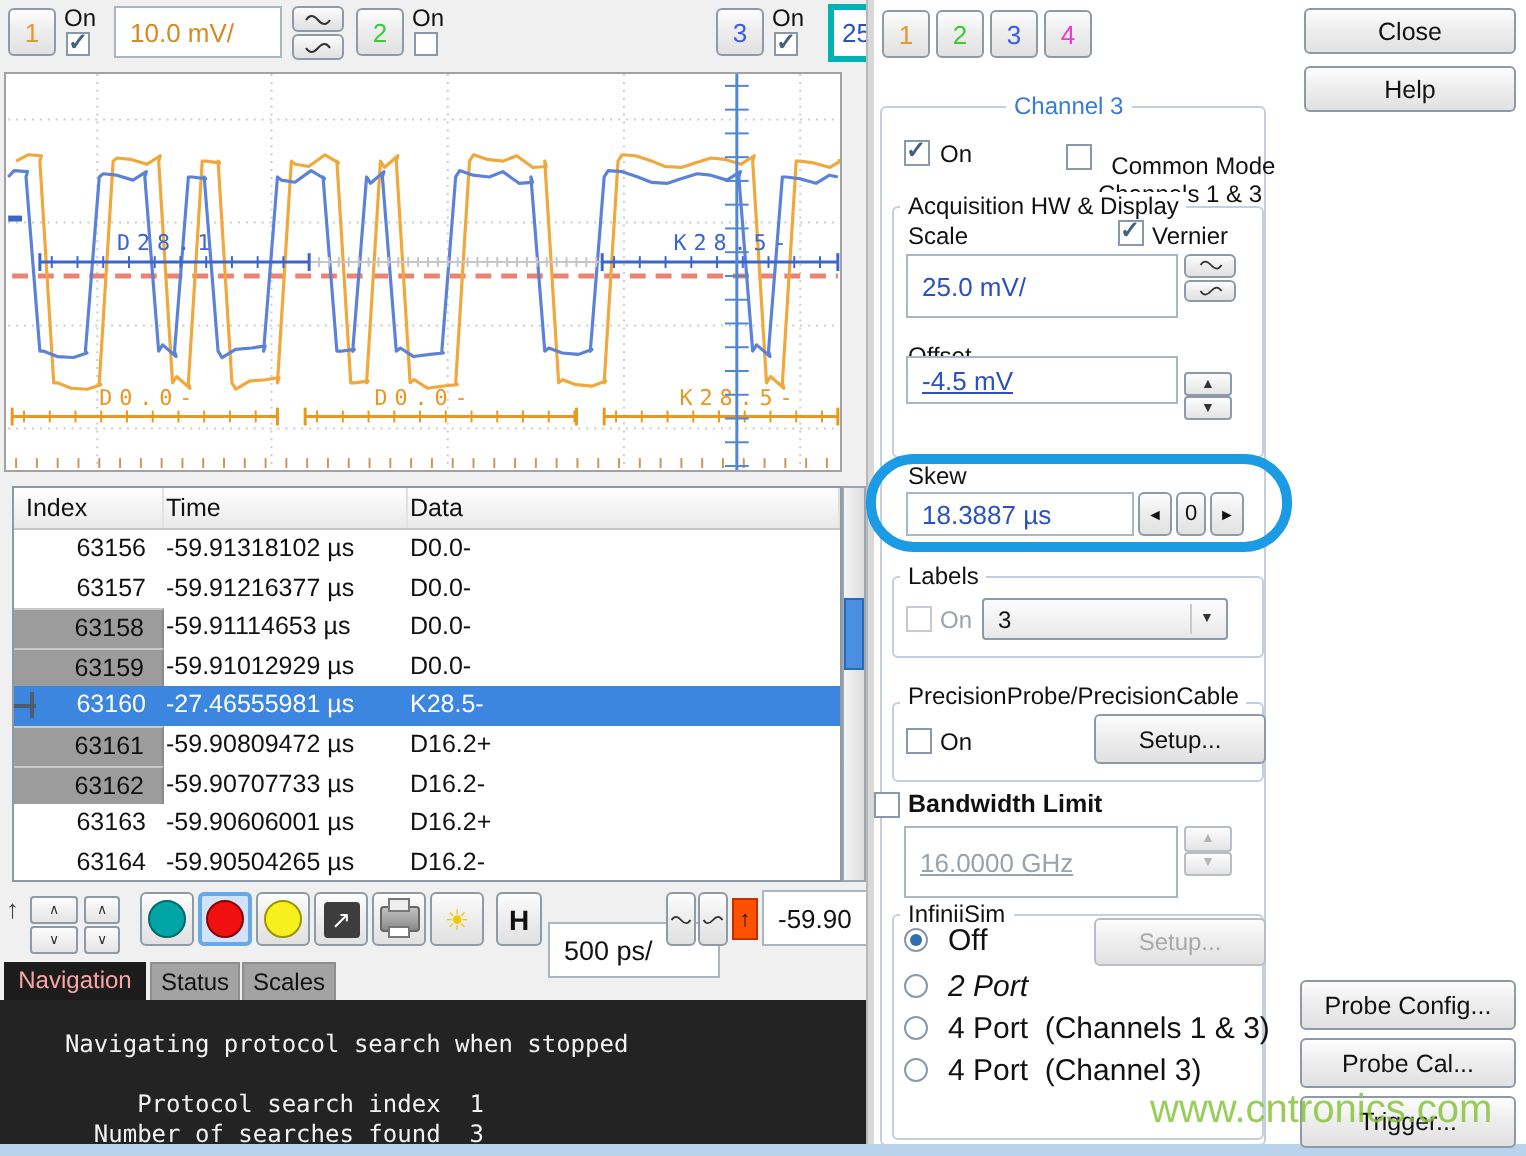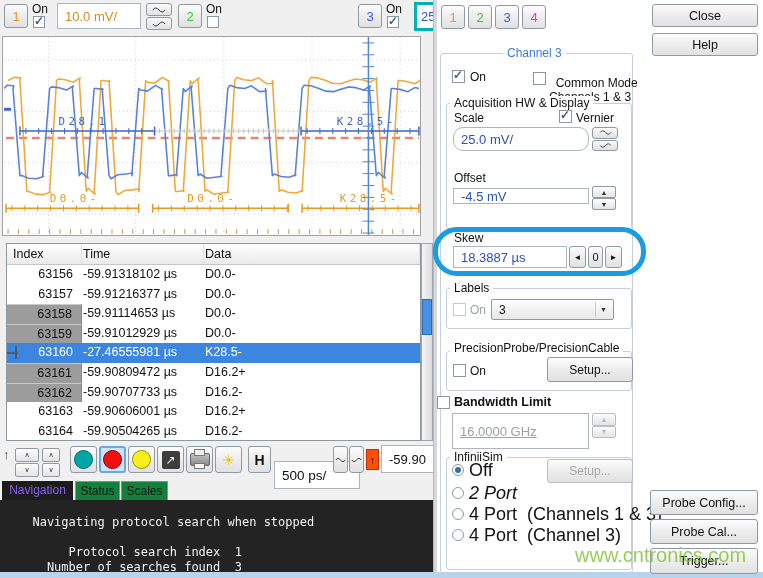--- a/index.html
+++ b/index.html
@@ -38,39 +38,39 @@
   .thead .c.idx{text-align:left;padding-left:6px}
   .c.time{width:122px;padding-left:1px}
   .c.data{flex:1;padding-left:1px}
   .c.gray{background:#9c9c9c;border-top:1px solid #c9c9c9;border-right:1px solid #8a8a8a}
   .trow.sel{background:#3c86e0;color:#fff}
   .rowcursor{position:absolute;left:0;top:2px;width:12px;height:16px}
   .rowcursor .h{position:absolute;left:0;top:7px;width:11px;height:2px;background:#4e5c6b}
   .rowcursor .v{position:absolute;left:8px;top:1px;width:2px;height:13px;background:#4e5c6b}
   
   .tab{position:absolute;top:481px;height:19px;box-sizing:border-box;font-size:12px;text-align:center;line-height:18px}
-  .tab.active{background:#1c1c1c;color:#8b5cf6}
-  .tab.idle{background:#15803d;border:1px solid #8f8f8f;border-bottom:none}
+  .tab.active{background:#1c1c1c;color:#fca5a5}
+  .tab.idle{background:#a3a3a3;border:1px solid #8f8f8f;border-bottom:none}
   #console{left:0;top:500px;width:433px;height:72px;background:#232323;overflow:hidden}
   #console pre{margin:10px;padding:5px 0 0 8px;font-family:"DejaVu Sans Mono",monospace;font-size:12px;line-height:15px;color:#f2f2f2}
   
   .circ{width:17px;height:17px;border-radius:50%;display:block}
   .printer{width:18px;height:11px;position:relative;background:linear-gradient(#c2c2c2,#8a8a8a);border:1px solid #666;border-radius:2px}
   .printer::before{content:"";position:absolute;left:3px;top:-5px;width:9px;height:5px;background:#eee;border:1px solid #777}
   .printer::after{content:"";position:absolute;left:3px;bottom:-4px;width:9px;height:4px;background:#fff;border:1px solid #777}
   .pan{width:18px;height:18px;background:#3d3d3d;border-radius:2px;color:#fff;font-size:12px;display:flex;align-items:center;justify-content:center}
   .sun{font-size:14px;color:#eec80a}
   #ring{left:433px;top:227px;width:213px;height:49px;border:5px solid #1b9be4;border-radius:24px;z-index:10;pointer-events:none}
   #strip{left:0;top:572px;width:763px;height:6px;background:#b9d3ec;z-index:30}
   #watermark{left:575px;top:544px;font-size:20px;color:rgba(134,196,58,0.85);z-index:40;white-space:nowrap}
   .combo{position:absolute;box-sizing:border-box;background:linear-gradient(#fdfdfd,#e8e8e8);border:1px solid #8e9aa5;border-radius:2px;
          display:flex;align-items:center;font-size:12px;padding-left:7px}
   .combo .arrow{position:absolute;right:2px;top:2px;bottom:2px;width:15px;display:flex;align-items:center;justify-content:center;
                 font-size:7px;color:#333;border-left:1px solid #c9c9c9}
-  .radrow{position:absolute;display:flex;align-items:center;gap:5px;height:14px;font-size:18px;white-space:pre}
+  .radrow{position:absolute;display:flex;align-items:center;gap:10px;height:14px;font-size:15px;white-space:pre}
 </style>
 </head>
 <body>
 
 <div class="abs" style="left:0;top:0;width:433px;height:33px;">
   <div class="btn" style="left:4px;top:4px;width:24px;height:24px;font-size:13px;color:#e8962e;">1</div>
   <div class="lbl" style="left:32px;top:2px;">On</div>
   <span class="cb small on" style="left:33px;top:16px;"></span>
   <div class="field" style="left:57px;top:3px;width:84px;height:26px;color:#d88a20;">10.0 mV/</div>
   <div class="btn wavebtn" style="left:146px;top:3px;width:26px;height:13px;">
@@ -400,33 +400,33 @@
 <span class="cb" style="left:533px;top:72px;"></span>
 <div class="lbl" style="left:549px;top:62px;line-height:14px;">
   <span>Common Mode</span><br><span>Channels 1 &amp; 3</span>
 </div>
 
 <div class="gbox" style="left:446px;top:103px;width:186px;height:126px;"></div>
 <div class="gtitle" style="left:450px;top:96px;">Acquisition HW &amp; Display</div>
 <div class="lbl" style="left:454px;top:111px;">Scale</div>
 <span class="cb on" style="left:559px;top:110px;"></span>
 <div class="lbl" style="left:576px;top:111px;">Vernier</div>
-<div class="field" style="left:453px;top:127px;width:136px;height:24px;border-radius:10px;">25.0 mV/</div>
+<div class="field" style="left:453px;top:127px;width:136px;height:32px;">25.0 mV/</div>
 <div class="btn wavebtn" style="left:592px;top:127px;width:26px;height:11.5px;">
   <svg width="13" height="7" viewBox="0 0 14 8">
       <path d="M1 4 Q3.5 0 7 4 T13 4" fill="none" stroke="#333" stroke-width="1"></path>
     </svg>
 </div>
 <div class="btn wavebtn" style="left:592px;top:139.5px;width:26px;height:11.5px;">
   <svg width="13" height="7" viewBox="0 0 14 8">
       <path d="M1 4 Q3.5 8 7 4 T13 4" fill="none" stroke="#333" stroke-width="1"></path>
     </svg>
 </div>
 <div class="lbl" style="left:454px;top:171px;">Offset</div>
-<div class="field" style="left:453px;top:188px;width:136px;height:16px;">-4.5 mV</div>
+<div class="field" style="left:453px;top:178px;width:136px;height:24px;text-decoration:underline;">-4.5 mV</div>
 <div class="spin" style="left:592px;top:186px;width:24px;height:12px;">▲</div>
 <div class="spin" style="left:592px;top:198px;width:24px;height:12px;">▼</div>
 
 <div class="lbl" style="left:454px;top:231px;">Skew</div>
 <div class="field" style="left:453px;top:246px;width:114px;height:22px;">18.3887 µs</div>
 <div class="btn" style="left:569px;top:246px;width:17px;height:22px;font-size:8px;">◄</div>
 <div class="btn" style="left:588px;top:246px;width:15px;height:22px;font-size:11px;">0</div>
 <div class="btn" style="left:605px;top:246px;width:17px;height:22px;font-size:8px;">►</div>
 <div id="ring" class="abs"></div>
 

